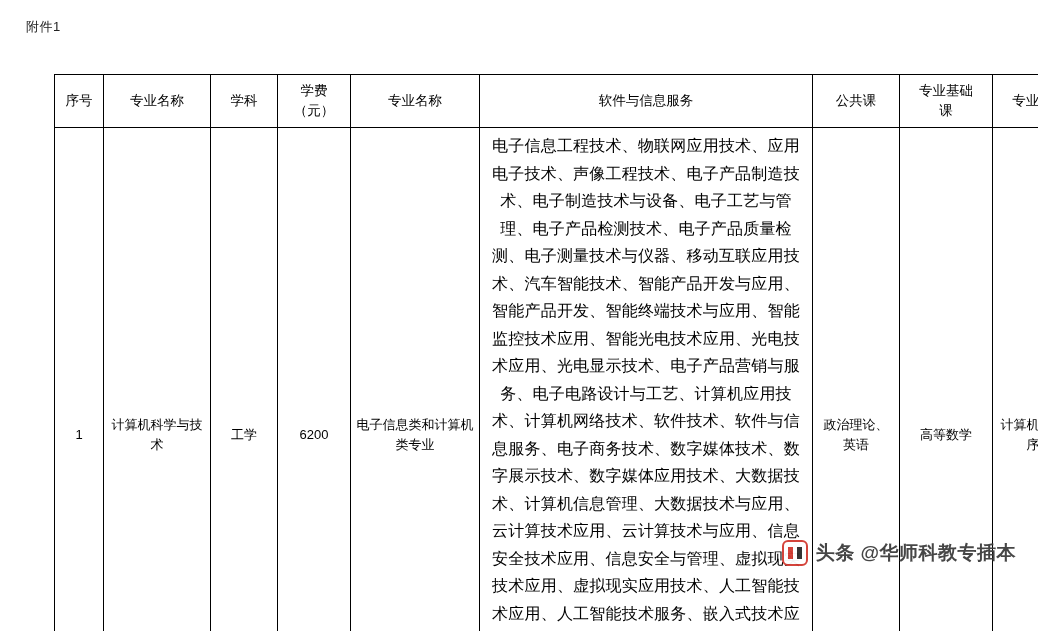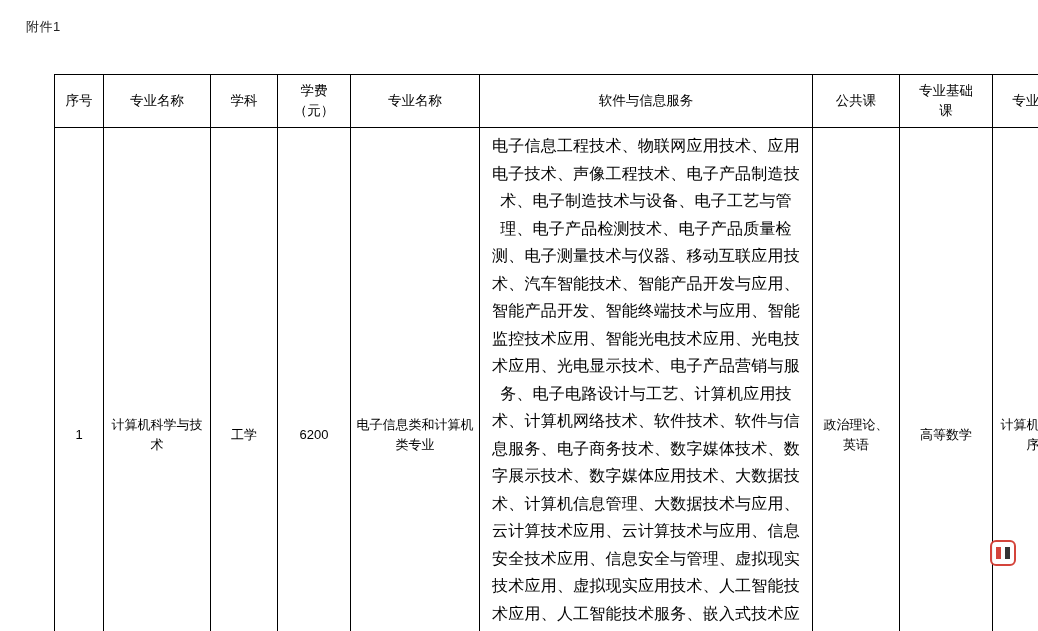--- a/index.html
+++ b/index.html
@@ -181,15 +181,16 @@
           <td class="col-basic body-cell">高等数学</td>
           <td class="col-compre body-cell">计算机基础与程序设计</td>
 
         </tr>
       </tbody>
     </table>
   </div>
 
   <div class="watermark">
     <span class="wm-logo"></span>
+    <span class="wm-text">头条 @华师科教专插本</span>
   </div>
 
 </div>
 
 </body></html>

